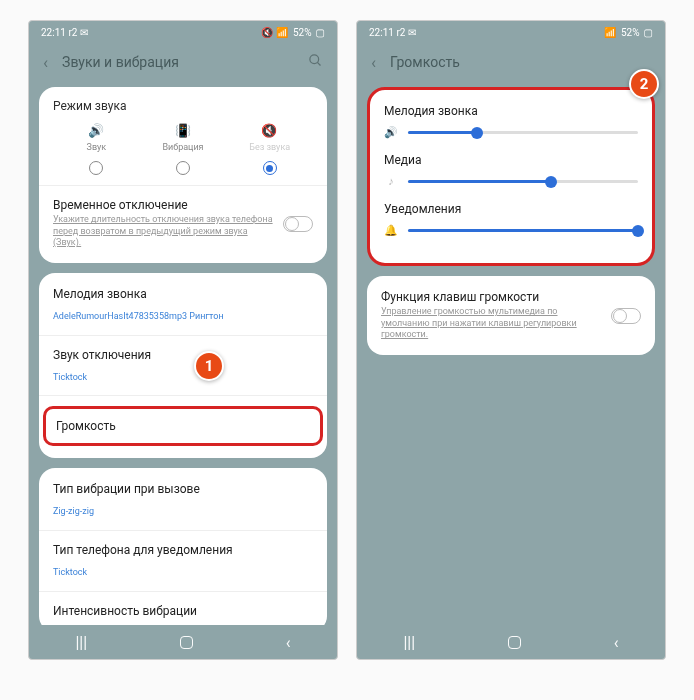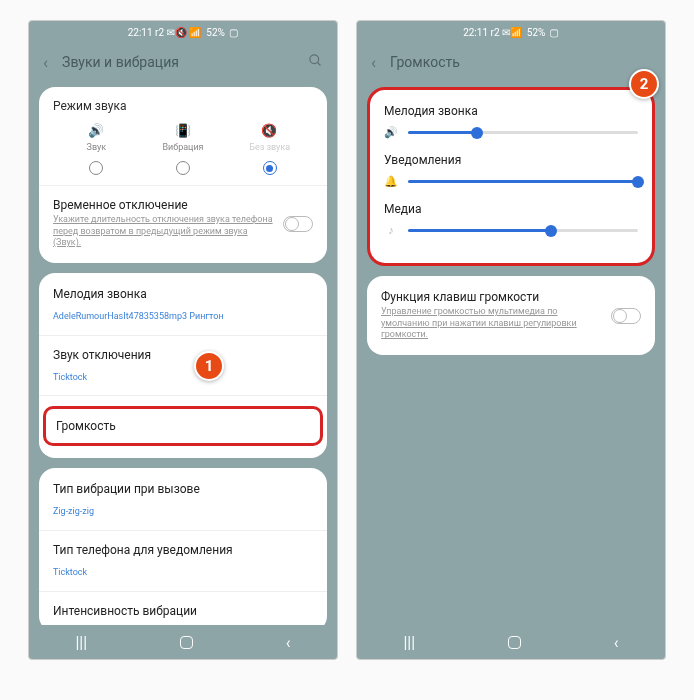--- a/index.html
+++ b/index.html
@@ -22,21 +22,21 @@
     position: relative;
     overflow: hidden;
   }
   .statusbar {
     height: 22px;
     color: #fff;
     font-size: 10px;
     display: flex;
     align-items: center;
     padding: 0 12px;
-    justify-content: center;
+    justify-content: space-between;
   }
   .status-right { display:flex; align-items:center; gap:4px; }
   .titlebar {
     height: 38px;
     display: flex;
     align-items: center;
     padding: 0 14px;
     color: #475b5d;
     font-size: 14px;
     gap: 14px;
@@ -221,39 +221,39 @@
           <div class="slider-label">Мелодия звонка</div>
           <div class="slider-ctrl">
             <span class="slider-icon">🔊</span>
             <div class="slider-track">
               <div class="slider-fill" style="width:30%"></div>
               <div class="slider-thumb" style="left:30%"></div>
             </div>
           </div>
         </div>
         <div class="slider-row">
+          <div class="slider-label">Медиа</div>
+          <div class="slider-ctrl">
+            <span class="slider-icon">♪</span>
+            <div class="slider-track">
+              <div class="slider-fill" style="width:62%"></div>
+              <div class="slider-thumb" style="left:62%"></div>
+            </div>
+          </div>
+        </div>
+        <div class="slider-row">
           <div class="slider-label">Уведомления</div>
           <div class="slider-ctrl">
             <span class="slider-icon">🔔</span>
             <div class="slider-track">
               <div class="slider-fill" style="width:100%"></div>
               <div class="slider-thumb" style="left:100%"></div>
             </div>
           </div>
         </div>
-        <div class="slider-row">
-          <div class="slider-label">Медиа</div>
-          <div class="slider-ctrl">
-            <span class="slider-icon">♪</span>
-            <div class="slider-track">
-              <div class="slider-fill" style="width:62%"></div>
-              <div class="slider-thumb" style="left:62%"></div>
-            </div>
-          </div>
-        </div>
       </div>
     <div class="card">
       <div class="row row-flex">
         <div>
           <div class="row-title">Функция клавиш громкости</div>
           <div class="row-desc">Управление громкостью мультимедиа по умолчанию при нажатии клавиш регулировки громкости.</div>
         </div>
         <div class="toggle"></div>
       </div>
     </div>

